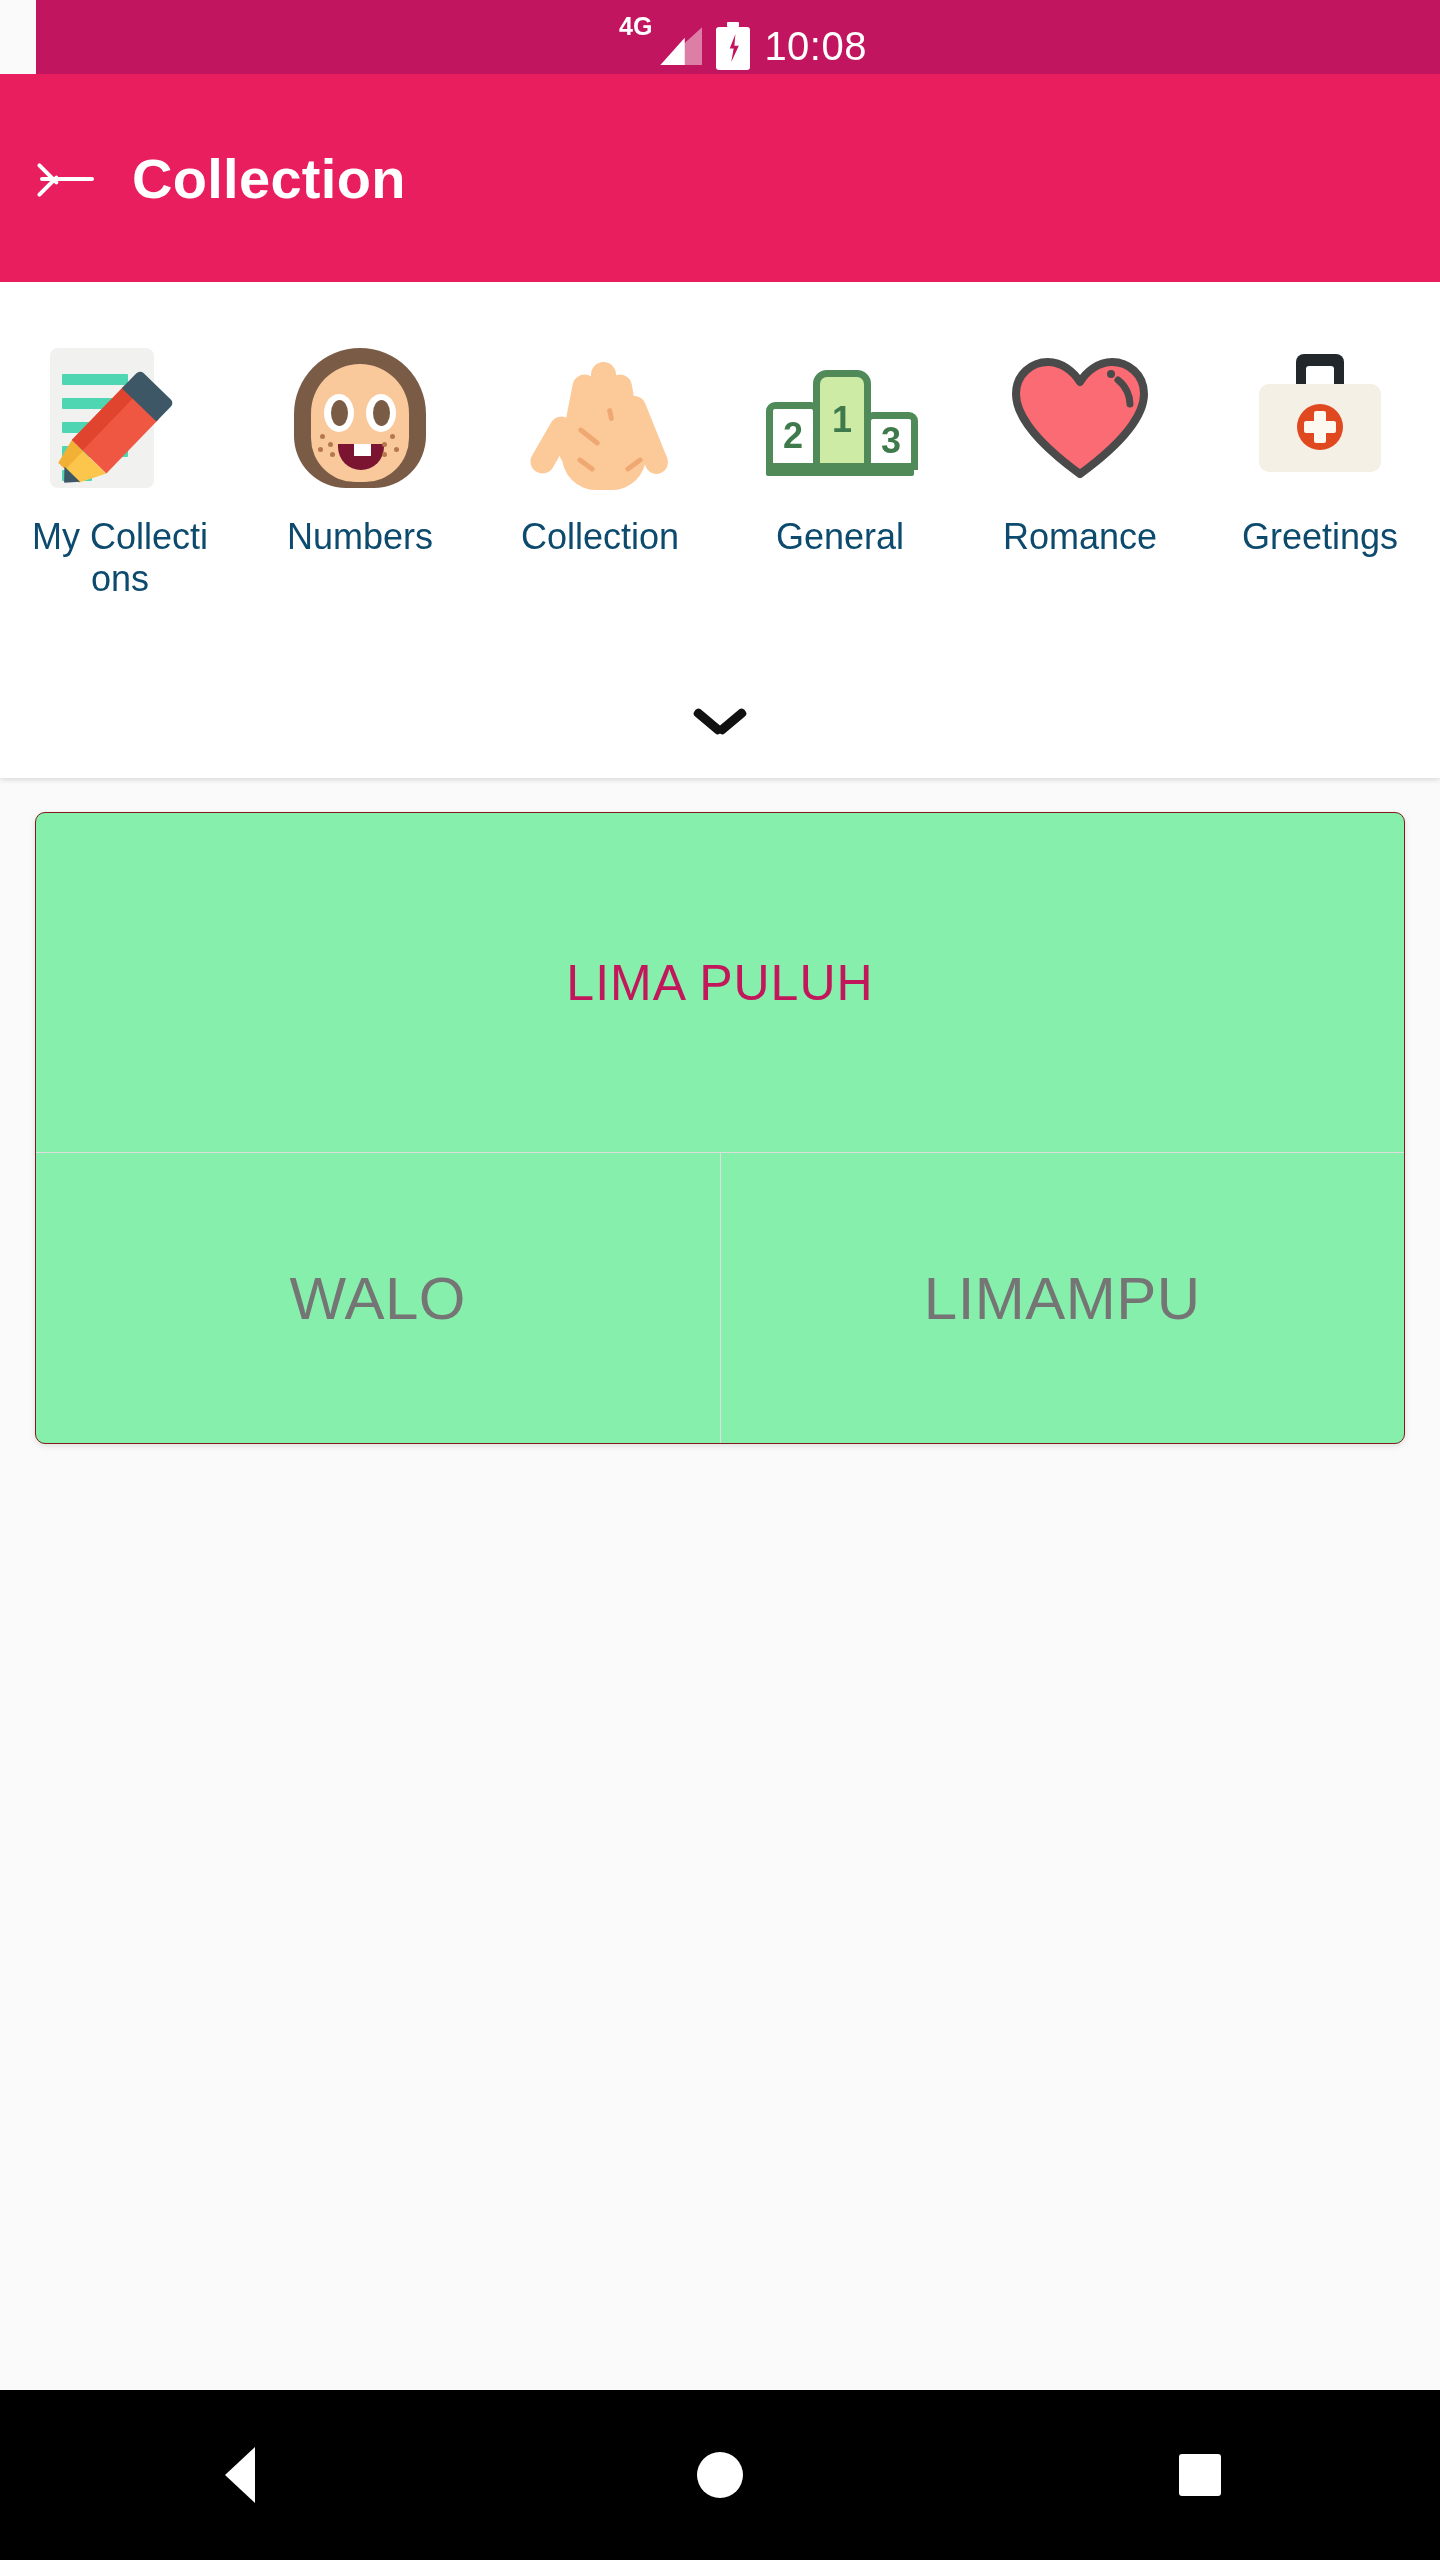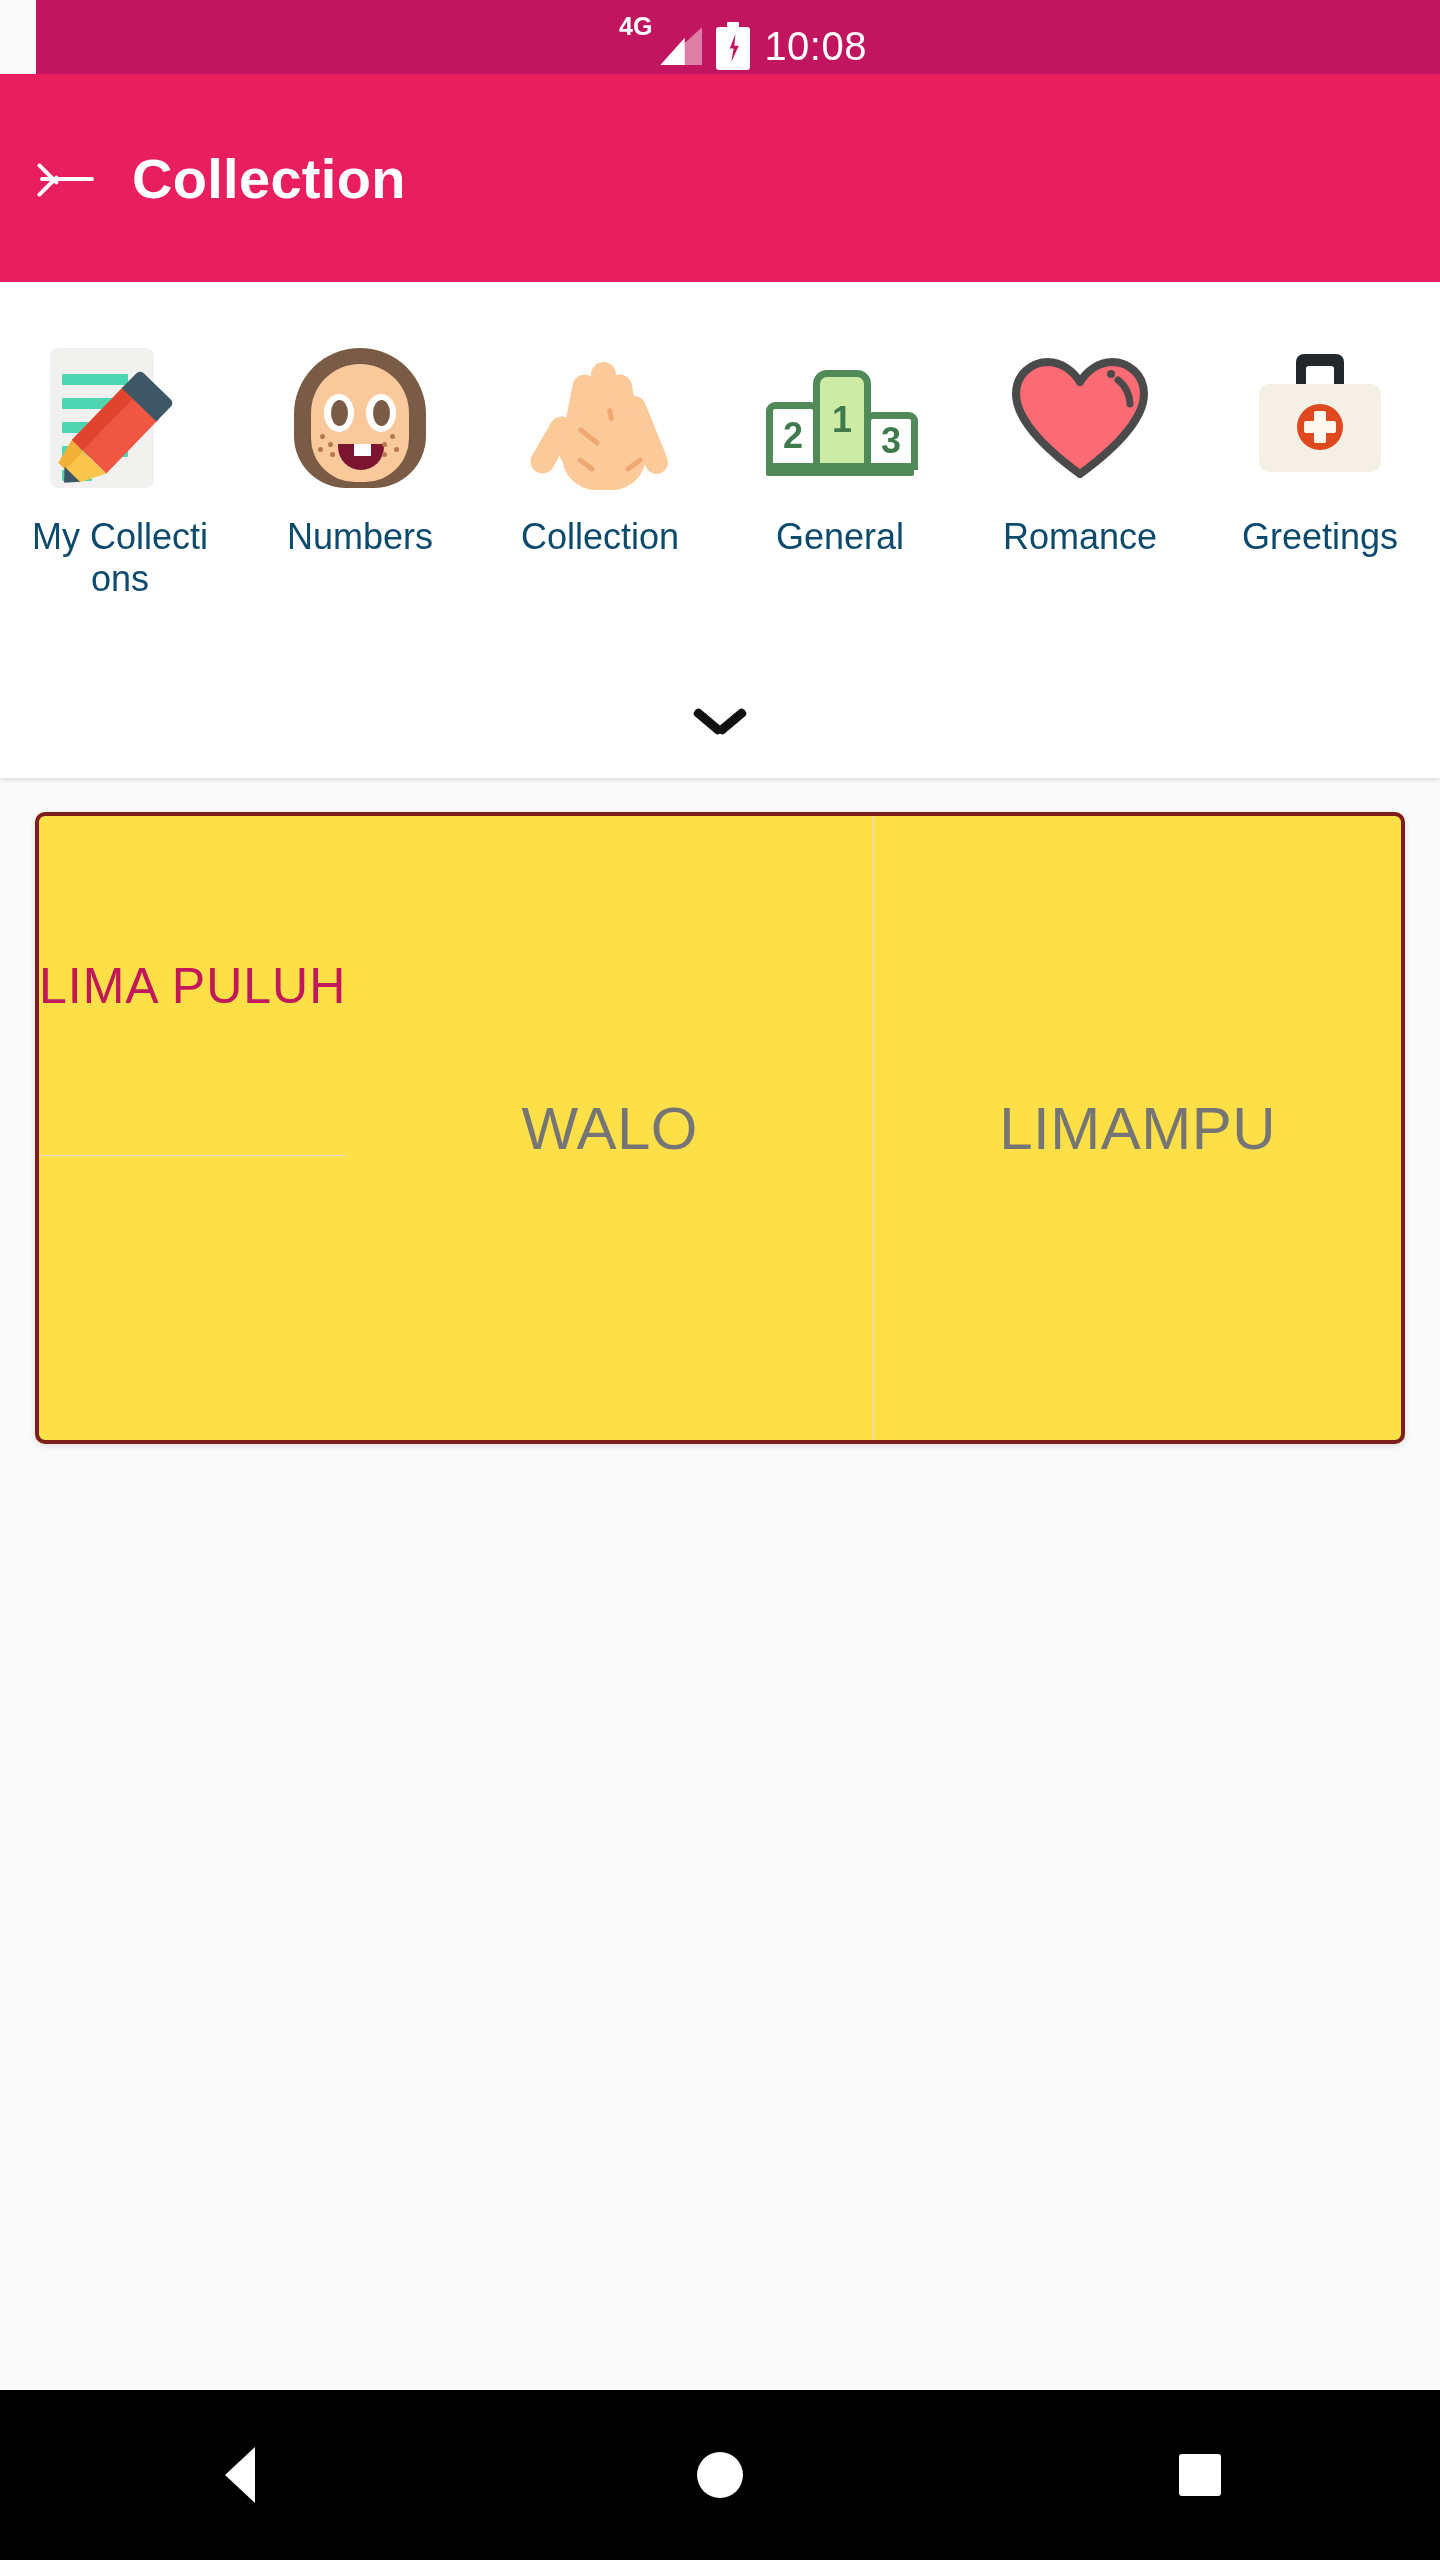--- a/index.html
+++ b/index.html
@@ -237,23 +237,23 @@
   .chev i {
     position:absolute; top:0; width:34px; height:9px; background:#111;
     border-radius:4px;
   }
   .chev i.a { left:-2px; transform:rotate(40deg); transform-origin:left center; }
   .chev i.b { right:-2px; transform:rotate(-40deg); transform-origin:right center; }
 
   
   .card {
     position:absolute; top:812px; left:35px; width:1370px; height:632px;
-    background:#fde047; border:4px solid #7f1d1d; border-radius:10px;
+    background:#86efac; border:1px solid #7f1d1d; border-radius:10px;
     box-shadow:0 2px 6px rgba(0,0,0,0.11);
-    display:flex; flex-direction:row;
+    display:flex; flex-direction:column;
   }
   .prompt {
     height:340px; display:flex; align-items:center; justify-content:center;
     border-bottom:1px solid #dedede;
   }
   .prompt-text { color:#c2185b; font-size:50px; letter-spacing:1px; }
   .options { flex:1; display:flex; }
   .option {
     flex:1; display:flex; align-items:center; justify-content:center;
     cursor:pointer; color:#757575; font-size:60px; letter-spacing:0.5px;

